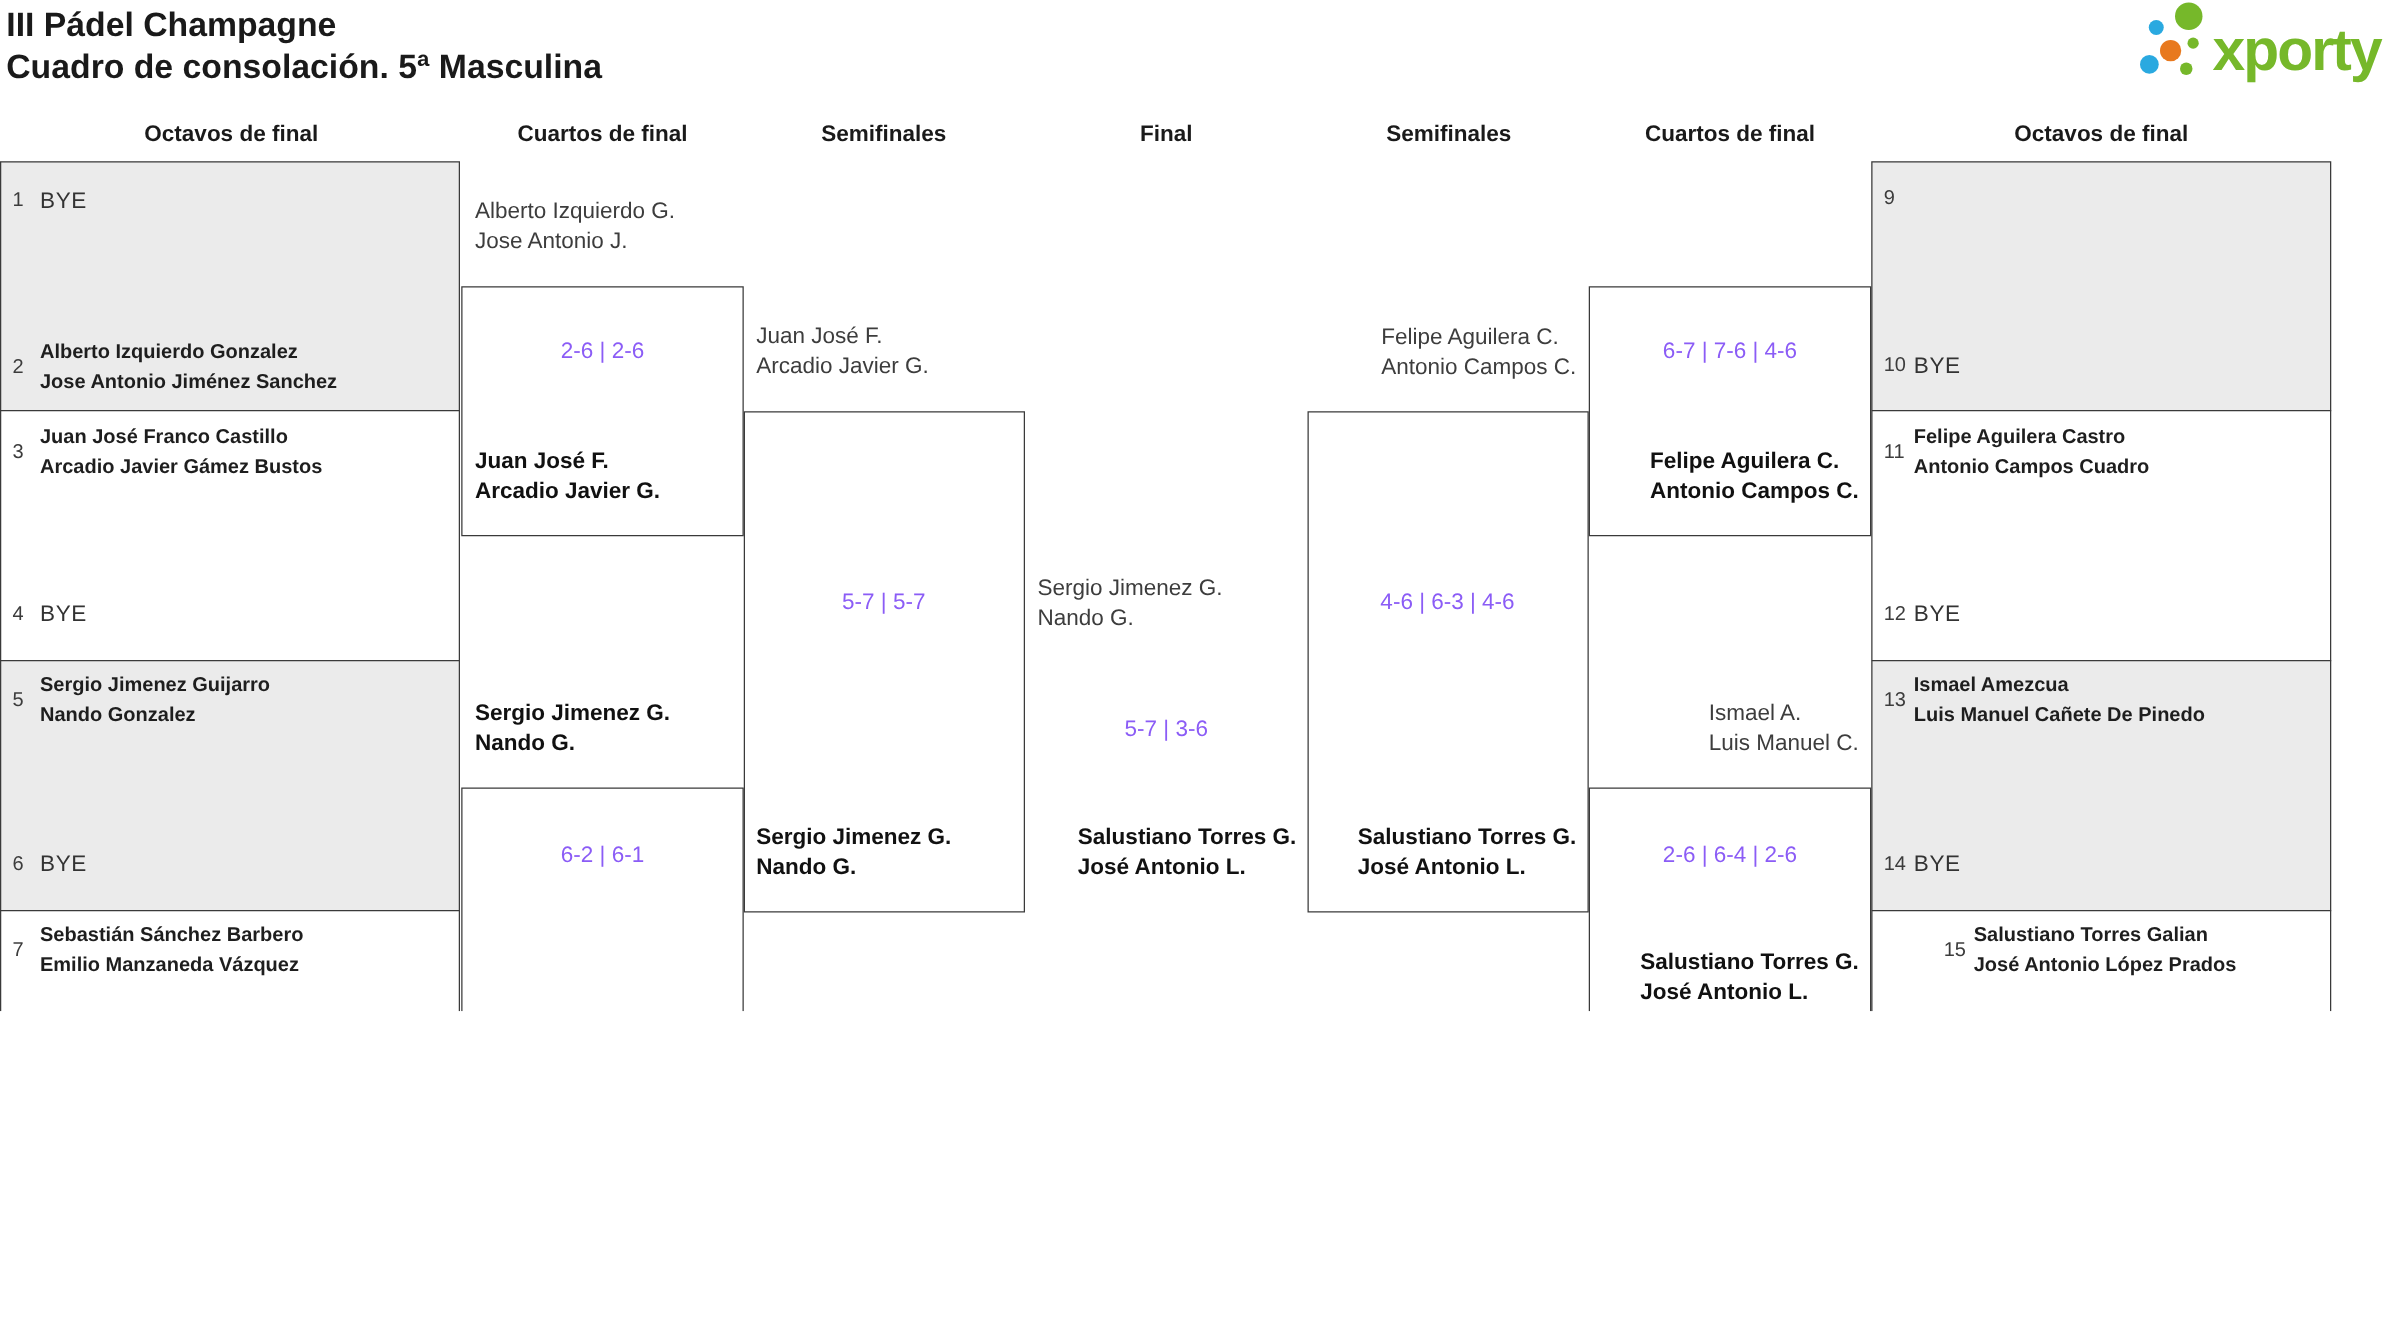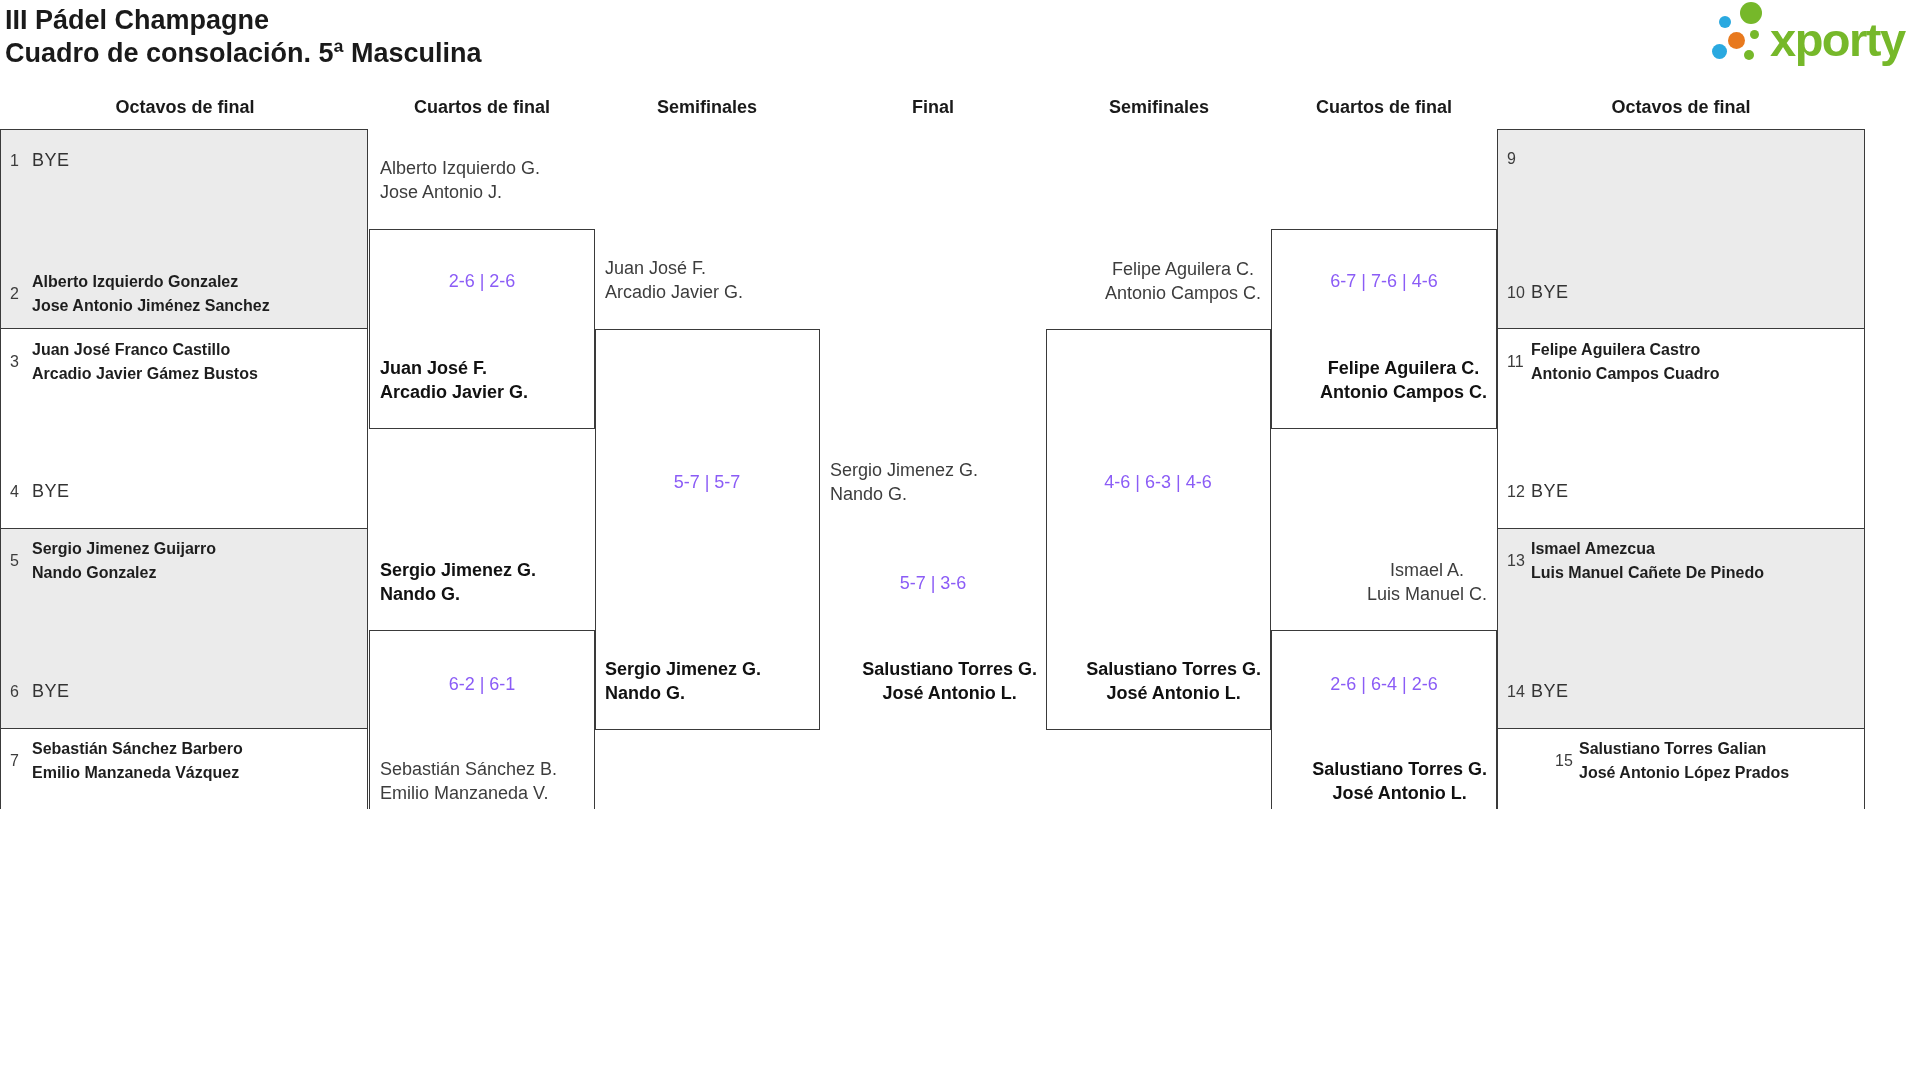--- a/index.html
+++ b/index.html
@@ -17,21 +17,21 @@
   
   .slot{position:absolute;display:flex;align-items:center;white-space:nowrap;}
   .num{display:inline-block;min-width:22px;font-size:16px;color:#3c3c3c;}
   .names{font-size:16px;font-weight:600;line-height:24px;color:#1e1e1e;}
   .bye{font-size:18px;color:#333;letter-spacing:0.5px;}
   
   .match-box{position:absolute;border:1px solid #3a3a3a;box-sizing:border-box;background:transparent;}
   
   .pair-label{position:absolute;font-size:18px;line-height:24px;color:#3d3d3d;white-space:nowrap;}
   .pair-label.winner{font-weight:700;color:#111;}
-  .pair-label.r{text-align:center;}
+  .pair-label.r{text-align:left;}
   
   .score{position:absolute;transform:translate(-50%,-50%);font-size:18px;color:#8b5cf6;white-space:nowrap;}
   
   .logo{position:absolute;left:18px;top:0;width:1920px;height:70px;pointer-events:none;}
   .dot{position:absolute;border-radius:50%;}
   .wordmark{position:absolute;left:1752px;top:12px;font-size:47px;font-weight:700;letter-spacing:-1.5px;color:#76b82a;font-family:"Liberation Sans",sans-serif;}
 </style>
 </head>
 <body>
 
@@ -171,24 +171,20 @@
   <div class="pair-label winner" style="left:380px;top:356px">
     <div>Juan José F.</div>
     <div>Arcadio Javier G.</div>
   </div>
 
   <div class="pair-label winner" style="left:380px;top:558px">
     <div>Sergio Jimenez G.</div>
     <div>Nando G.</div>
   </div>
   <div class="score" style="left:482px;top:684px">6-2 | 6-1</div>
-  <div class="pair-label" style="left:380px;top:757px">
-    <div>Sebastián Sánchez B.</div>
-    <div>Emilio Manzaneda V.</div>
-  </div>
 
   <div class="pair-label" style="left:605px;top:256px">
     <div>Juan José F.</div>
     <div>Arcadio Javier G.</div>
   </div>
   <div class="score" style="left:707px;top:482px">5-7 | 5-7</div>
   <div class="pair-label winner" style="left:605px;top:657px">
     <div>Sergio Jimenez G.</div>
     <div>Nando G.</div>
   </div>

